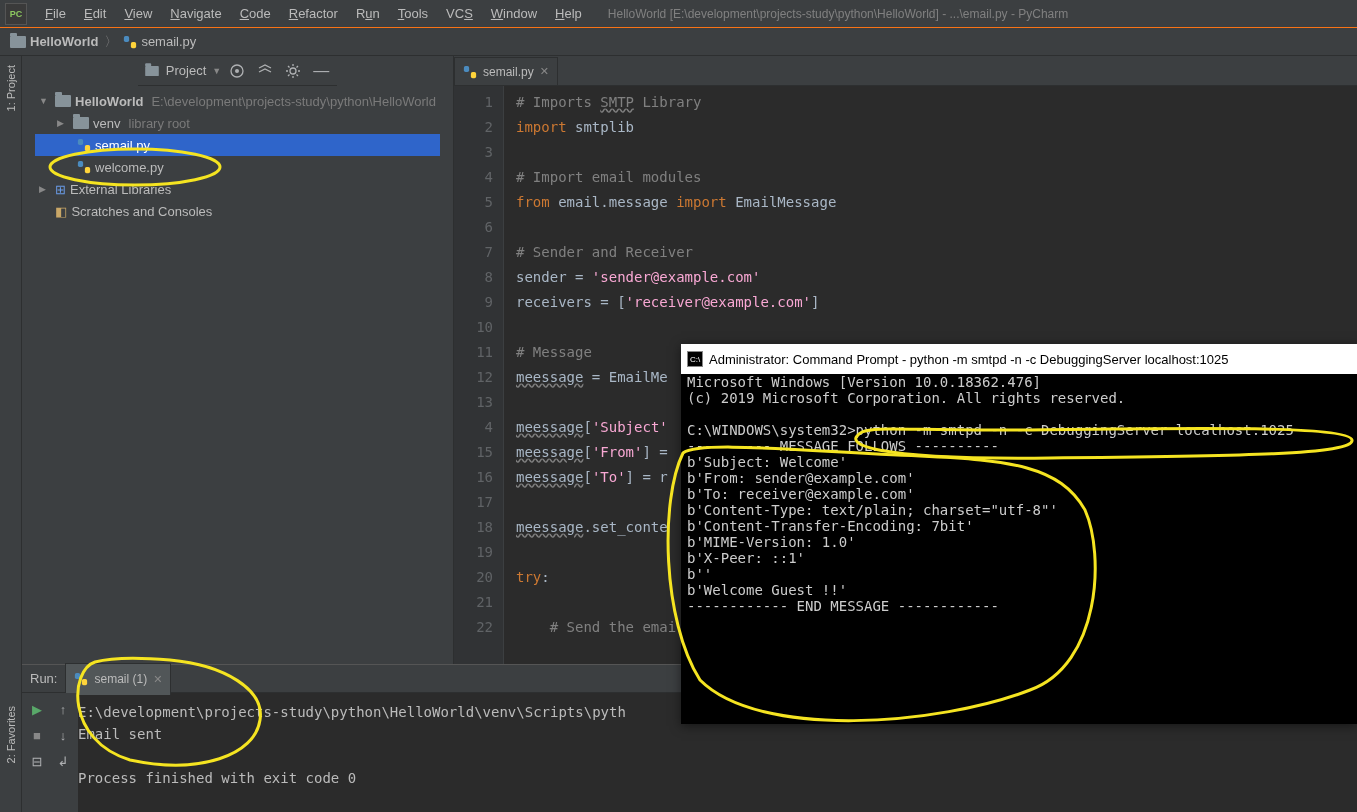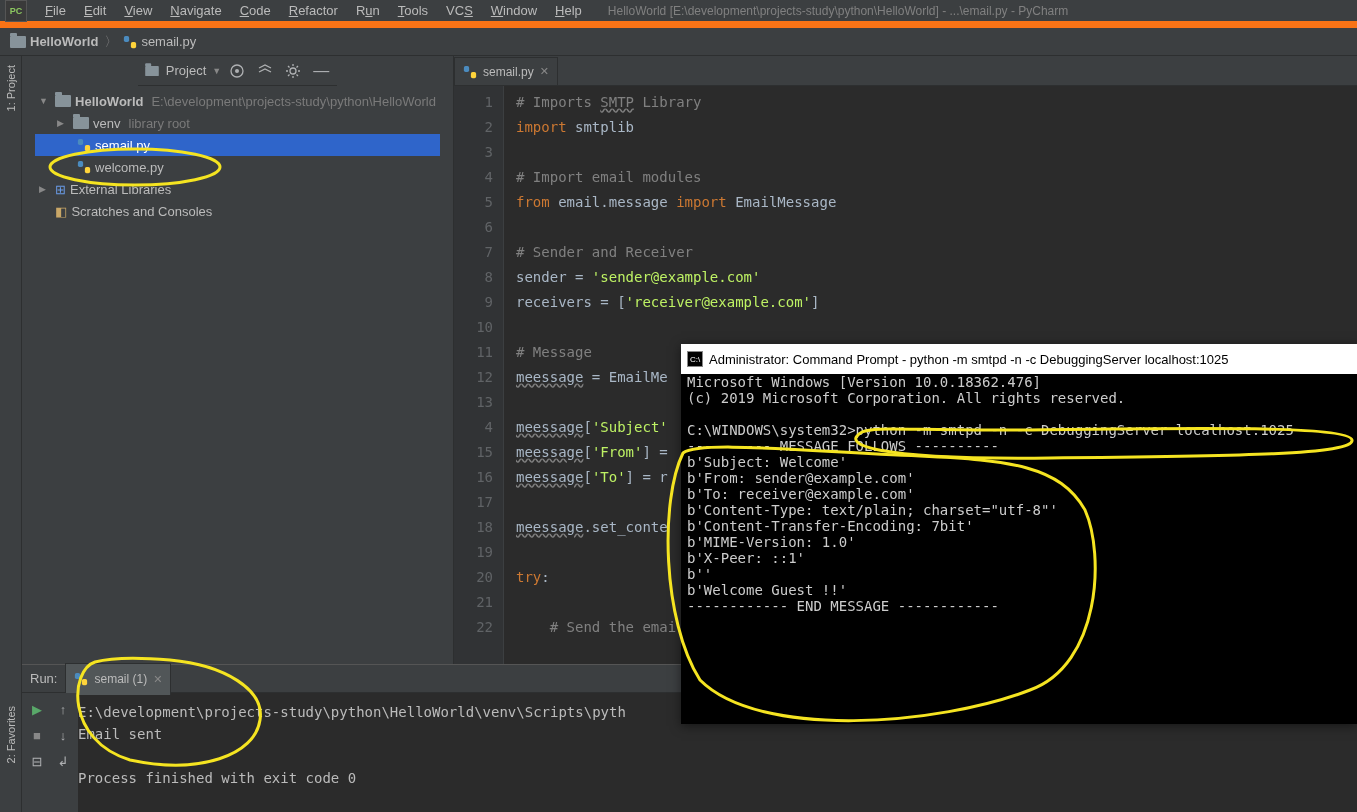--- a/index.html
+++ b/index.html
@@ -9,21 +9,21 @@
   background: #3c3f41;
   color: #bbbbbb;
   width: 1357px;
   height: 812px;
   overflow: hidden;
   position: relative;
 }
 .menubar {
   height: 28px;
   background: #3c3f41;
-  border-bottom: 7px solid #f97316;
+  border-bottom: 1px solid #f97316;
   display: flex;
   align-items: center;
   padding: 4px 5px;
   gap: 2px;
 }
 .pc-logo {
   width: 22px; height: 22px;
   background: #3a3a3a;
   border: 1px solid #555;
   display: flex; align-items: center; justify-content: center;
@@ -209,21 +209,21 @@
 }
 .code-lines {
   padding: 4px 12px;
   line-height: 25px;
   white-space: pre;
   color: #a9b7c6;
   position: relative;
 }
 .c-comment { color: #808080; margin-top: 18px; }
 .c-keyword { color: #cc7832; }
-.c-string { color: #bef264; }
+.c-string { color: #f9a8d4; }
 .c-squiggle { text-decoration: underline wavy #808080; }
 
 .run-panel {
   position: absolute;
   left: 22px;
   right: 0;
   bottom: 0;
   height: 148px;
   background: #2b2b2b;
   border-top: 1px solid #555;

